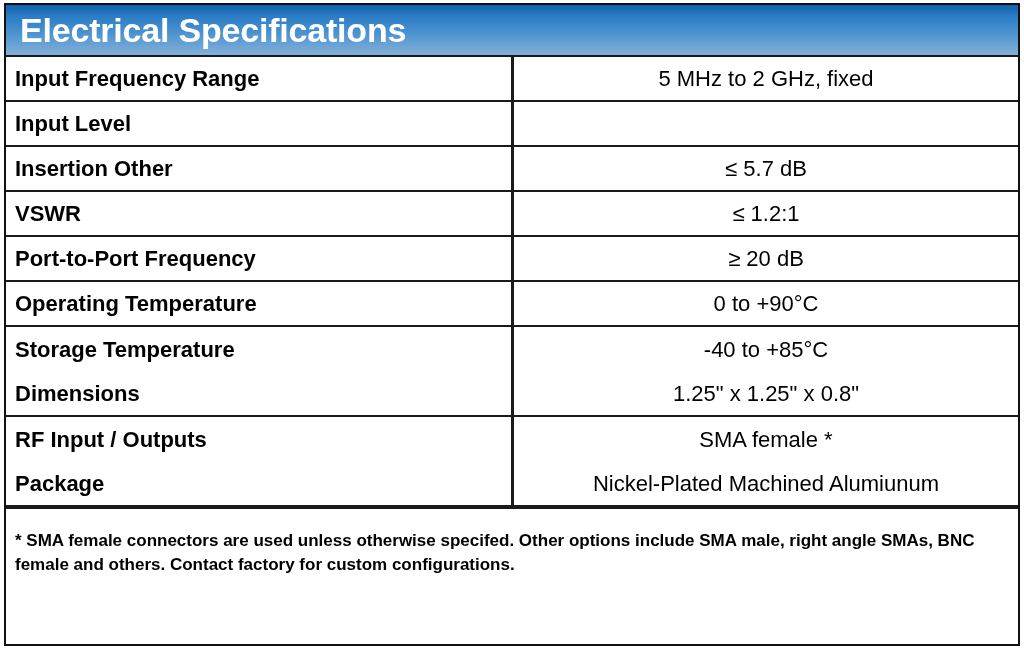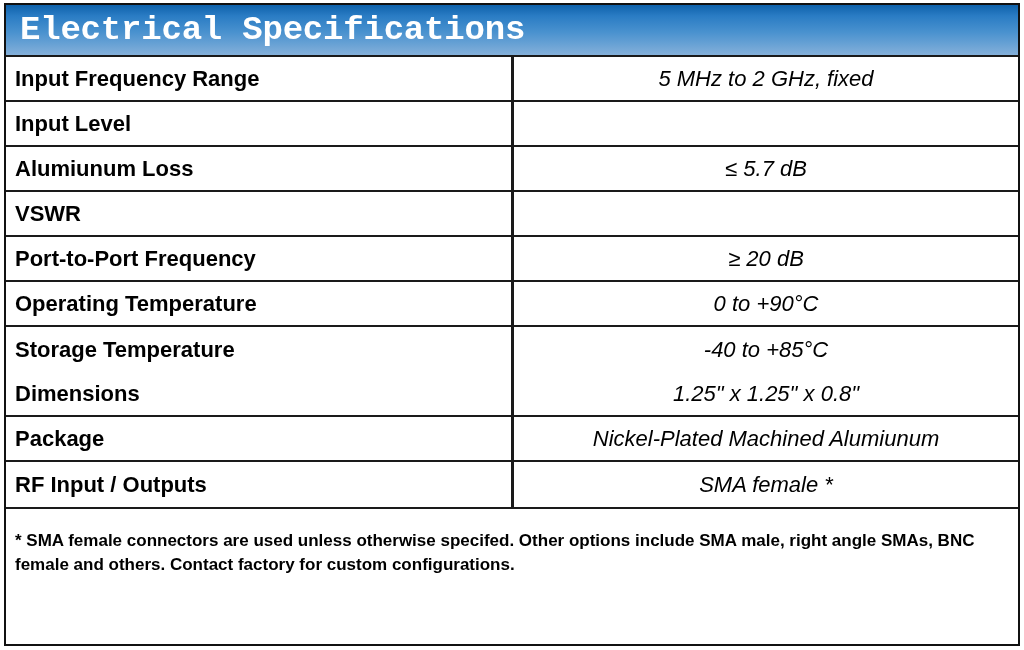--- a/index.html
+++ b/index.html
@@ -47,21 +47,20 @@
   .section-header.second {
     border-top: 2px solid #1a1a1a;
   }
   .section-header-title {
     color: #ffffff;
     font-size: 34px;
     font-weight: bold;
     line-height: 1;
     letter-spacing: -0.2px;
     white-space: nowrap;
-    font-family: Liberation Mono, monospace;
   }
 
   
   .row {
     flex: 0 0 45px;
     display: flex;
     box-sizing: border-box;
     border-bottom: 2px solid #1a1a1a;
     background: #ffffff;
   }
@@ -90,21 +89,20 @@
     flex: 1 1 auto;
     display: flex;
     align-items: center;
     justify-content: center;
     padding: 0 16px;
     font-size: 22px;
     font-weight: normal;
     color: #000000;
     white-space: nowrap;
     overflow: hidden;
-    font-style: italic;
   }
 
   
   .footnote {
     flex: 1 1 auto;
     box-sizing: border-box;
     border-top: 2px solid #1a1a1a;
     padding: 20px 8px 0 9px;
     font-size: 17px;
     font-weight: bold;
@@ -125,49 +123,50 @@
     </div>
 
     <div class="row">
       <div class="cell-label">Input Frequency Range</div>
       <div class="cell-value">5 MHz to 2 GHz, fixed</div>
     </div>
     <div class="row">
       <div class="cell-label">Input Level</div>
     </div>
     <div class="row">
-      <div class="cell-label">Alumiunum Loss</div>
+      <div class="cell-label">Insertion Other</div>
       <div class="cell-value">≤ 5.7 dB</div>
     </div>
     <div class="row">
       <div class="cell-label">VSWR</div>
+      <div class="cell-value">≤ 1.2:1</div>
     </div>
     <div class="row">
       <div class="cell-label">Port-to-Port Frequency</div>
       <div class="cell-value">≥ 20 dB</div>
     </div>
     <div class="row">
       <div class="cell-label">Operating Temperature</div>
       <div class="cell-value">0 to +90°C</div>
     </div>
     <div class="row last-of-section">
       <div class="cell-label">Storage Temperature</div>
       <div class="cell-value">-40 to +85°C</div>
     </div>
 
 
     <div class="row">
       <div class="cell-label">Dimensions</div>
       <div class="cell-value">1.25" x 1.25" x 0.8"</div>
     </div>
+    <div class="row last-of-section">
+      <div class="cell-label">RF Input / Outputs</div>
+      <div class="cell-value">SMA female *</div>
+    </div>
     <div class="row">
       <div class="cell-label">Package</div>
       <div class="cell-value">Nickel-Plated Machined Alumiunum</div>
-    </div>
-    <div class="row last-of-section">
-      <div class="cell-label">RF Input / Outputs</div>
-      <div class="cell-value">SMA female *</div>
     </div>
 
     <div class="footnote">* SMA female connectors are used unless otherwise specifed. Other options include SMA male, right angle SMAs, BNC female and others. Contact factory for custom configurations.</div>
 
   </div>
 </div>
 
 </body></html>

